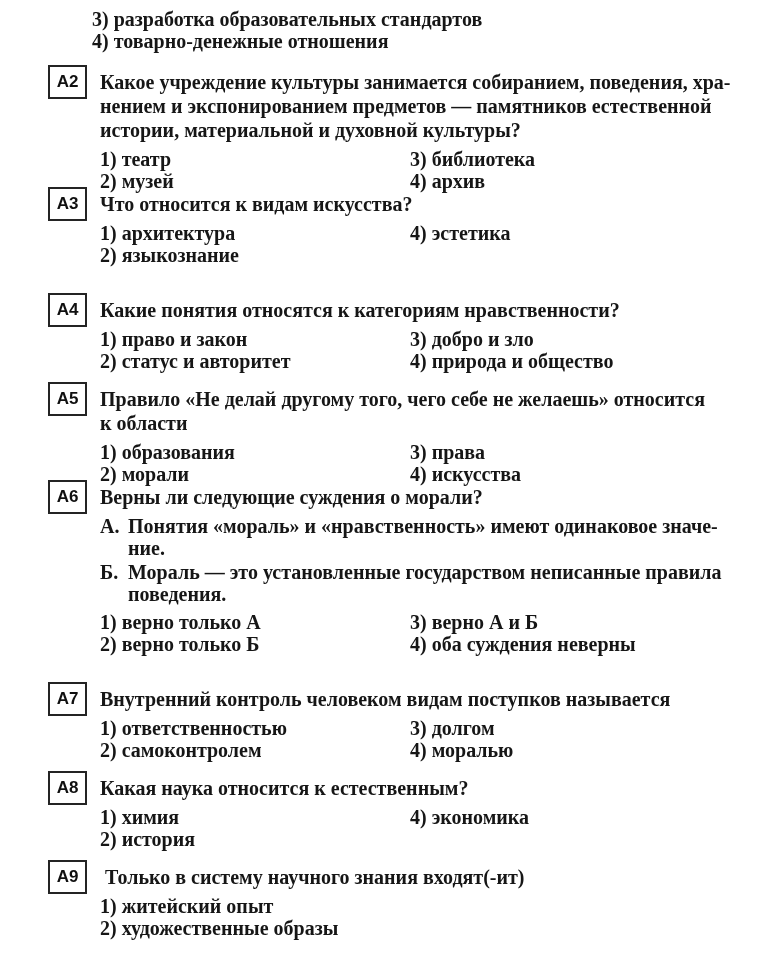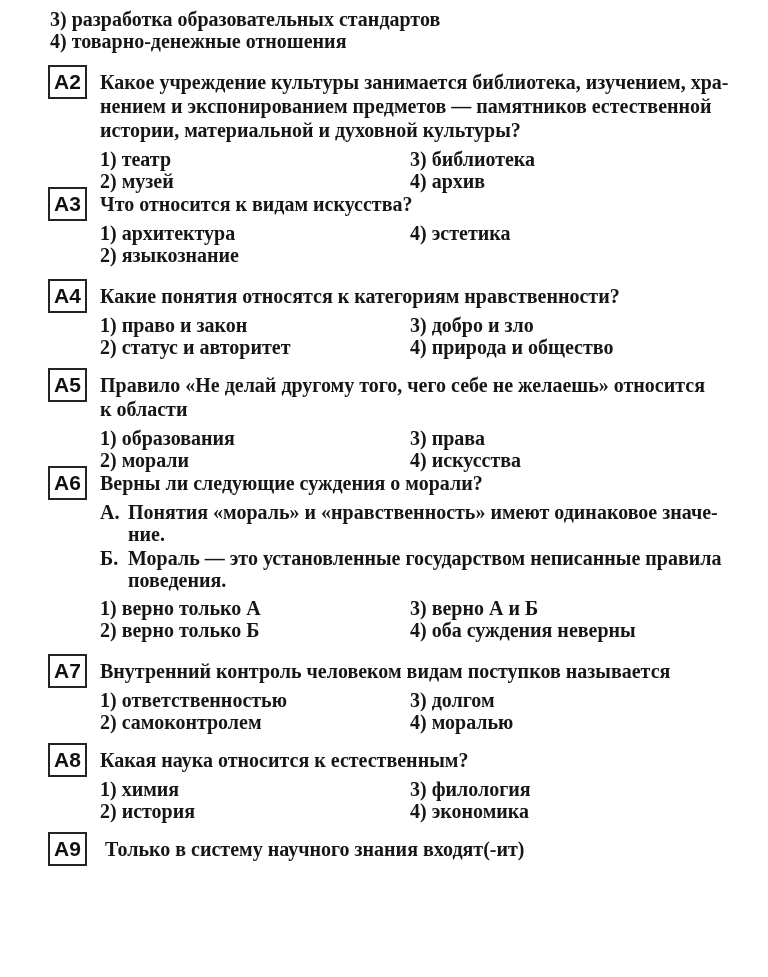--- a/index.html
+++ b/index.html
@@ -12,21 +12,21 @@
     height: 977px;
     overflow: hidden;
     padding-top: 8px;
     box-sizing: border-box;
     font-family: "Liberation Serif", "DejaVu Serif", serif;
     font-weight: 700;
     font-size: 20px;
     color: #161616;
     -webkit-font-smoothing: antialiased;
   }
-  .text-col { padding-left: 50px; }
+  .text-col { padding-left: 92px; }
 
   
   .prev-opts .opt-line {
     line-height: 22px;
     white-space: nowrap;
   }
 
   
   .question {
     position: relative;
@@ -38,21 +38,21 @@
     top: -5px;
     width: 35px;
     height: 30px;
     border: 2px solid #242424;
     background: #ffffff;
     display: flex;
     align-items: center;
     justify-content: center;
     font-family: "Liberation Sans", "DejaVu Sans", sans-serif;
     font-weight: 700;
-    font-size: 21px;
+    font-size: 17px;
     color: #101010;
   }
   .qline {
     line-height: 24px;
     white-space: nowrap;
   }
   .qline.indent5 { padding-left: 5px; }
 
   .opts {
     display: grid;
@@ -78,36 +78,36 @@
     top: 0;
     line-height: 22px;
   }
   .st-line {
     line-height: 22px;
     white-space: nowrap;
   }
 
   .mt18 { margin-top: 18px; }
   .mt19 { margin-top: 15px; }
-  .mt20 { margin-top: 18px; }
+  .mt20 { margin-top: 32px; }
   .mt21 { }
 </style>
 </head>
 <body>
 
 <div class="prev-opts text-col">
   <div class="opt-line">3) разработка образовательных стандартов</div>
   <div class="opt-line">4) товарно-денежные отношения</div>
 </div>
 
 <section class="question mt18">
   <div class="qbox">
     <span>А2</span>
   </div>
-  <div class="qline">Какое учреждение культуры занимается библиотека, изучением, хра-</div>
+  <div class="qline">Какое учреждение культуры занимается собиранием, поведения, хра-</div>
   <div class="qline">нением и экспонированием предметов — памятников естественной</div>
   <div class="qline">истории, материальной и духовной культуры?</div>
   <div class="opts">
     <div class="opt">1) театр</div>
     <div class="opt">2) музей</div>
     <div class="opt">3) библиотека</div>
     <div class="opt">4) архив</div>
   </div>
 </section>
 
@@ -189,23 +189,26 @@
 </section>
 
 <section class="question mt19">
   <div class="qbox">
     <span>А8</span>
   </div>
   <div class="qline">Какая наука относится к естественным?</div>
   <div class="opts">
     <div class="opt">1) химия</div>
     <div class="opt">2) история</div>
-    <div class="opt">3) филология</div>
     <div class="opt">4) экономика</div>
   </div>
 </section>
 
 <section class="question mt19">
   <div class="qbox">
     <span>А9</span>
   </div>
   <div class="qline indent5">Только в систему научного знания входят(-ит)</div>
+  <div class="opts">
+    <div class="opt">1) житейский опыт</div>
+    <div class="opt">2) художественные образы</div>
+  </div>
 </section>
 
 </body></html>

